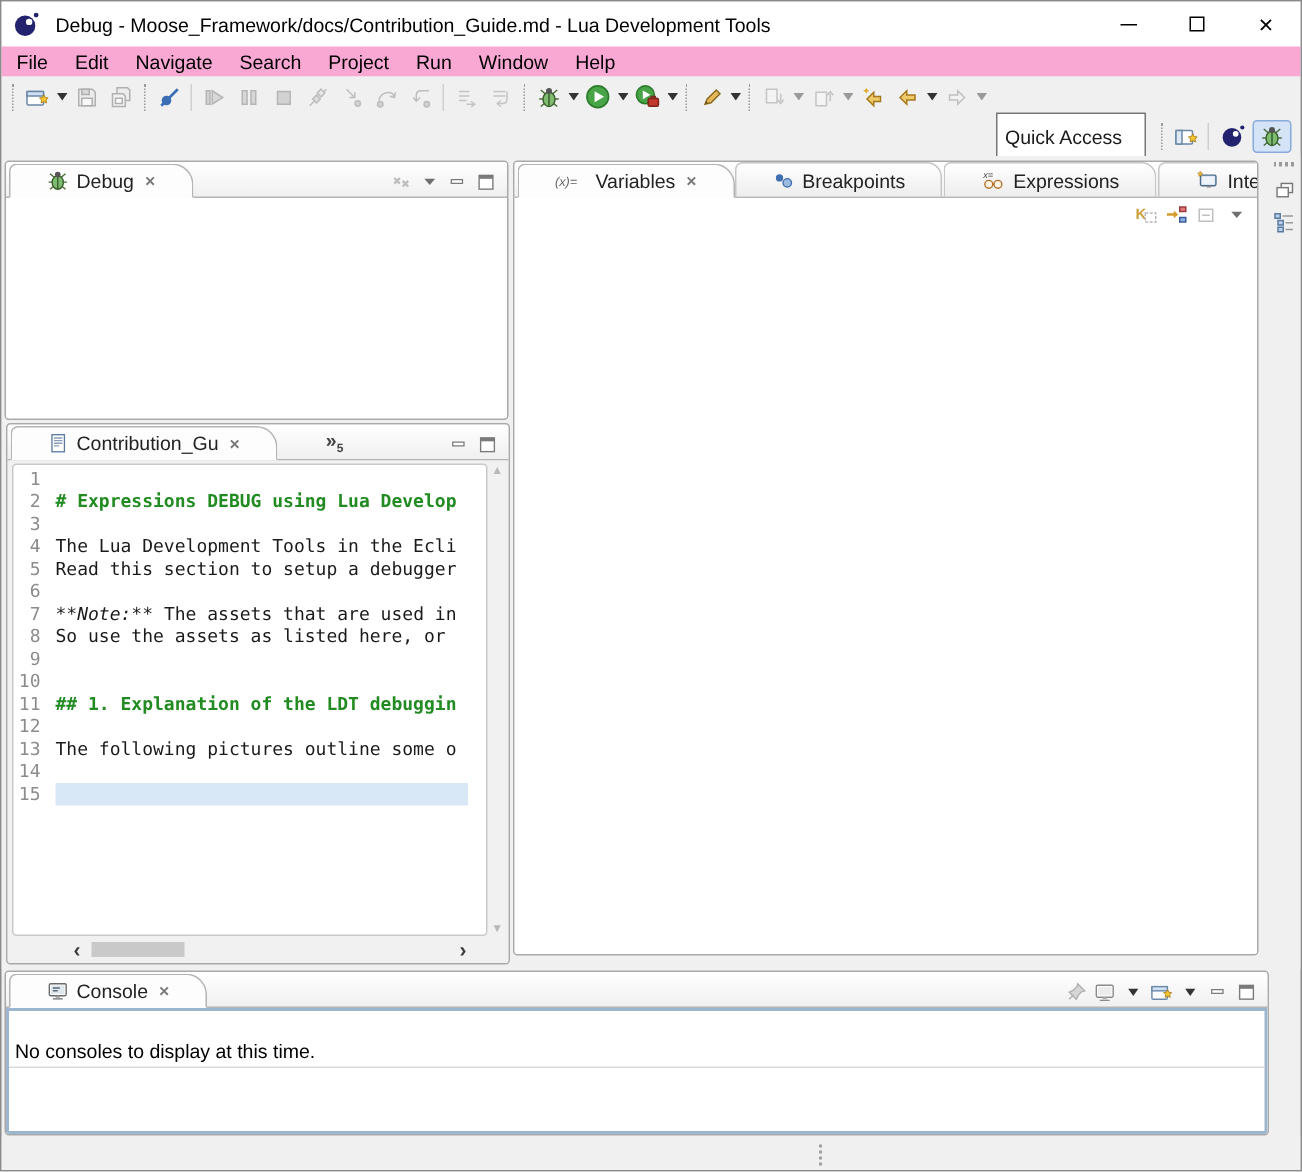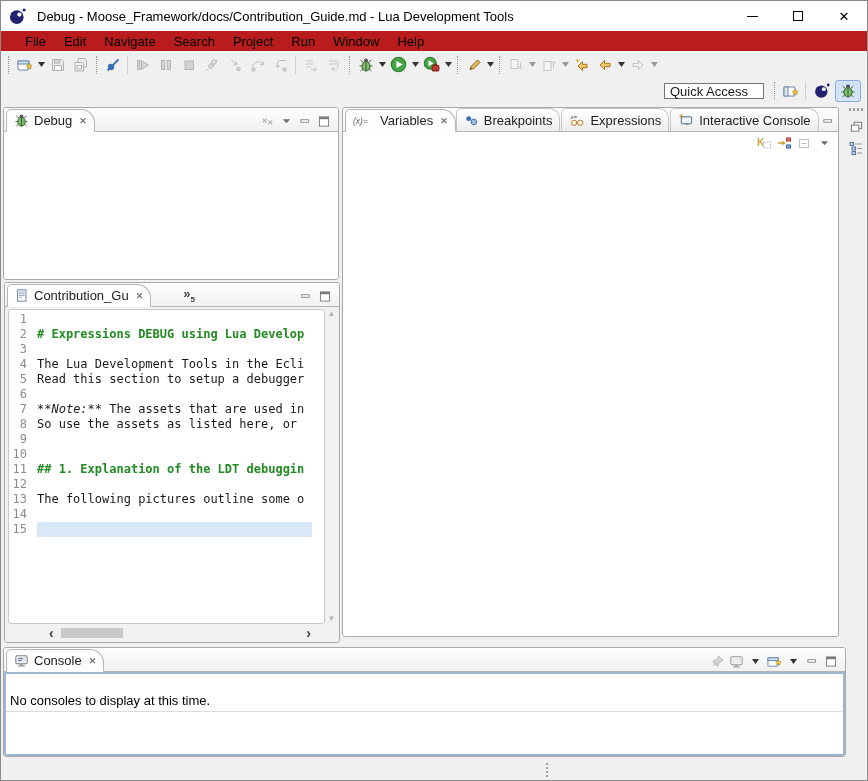--- a/index.html
+++ b/index.html
@@ -11,44 +11,44 @@
   
   .titlebar { position:absolute; top:0; left:0; right:0; height:30px; background:#fff;
     display:flex; align-items:center; padding-left:8px; }
   .titlebar .title { margin-left:11px; font-size:13px; }
   .wincontrols { margin-left:auto; display:flex; height:100%; }
   .wc { width:46px; display:flex; align-items:center; justify-content:center; }
   .wc-min-glyph { width:11px; height:0; border-top:1px solid #000; }
   .wc-max-glyph { width:10px; height:10px; border:1px solid #000; }
   .wc-close-glyph { font-size:13px; line-height:1; }
   
-  .menubar { position:absolute; top:30px; left:0; right:0; height:20px; background:#b91c1c;
-    display:flex; align-items:center; padding-left:15px; }
+  .menubar { position:absolute; top:30px; left:0; right:0; height:20px; background:#f9a8d4;
+    display:flex; align-items:center; padding-left:1px; }
   .menu-item { padding:0 9px; font-size:13px; }
   
   .toolbar1 { position:absolute; top:50px; left:0; right:0; height:27px; background:#f0f0f0;
     display:flex; align-items:center; padding-left:3px; }
   .toolbar2 { position:absolute; top:77px; left:0; right:0; height:26px; background:#f0f0f0;
     display:flex; align-items:center; justify-content:flex-end; padding-right:6px; }
   .ti { width:23px; height:22px; display:flex; align-items:center; justify-content:center; flex:none; }
   .dd { width:10px; height:22px; display:flex; align-items:center; justify-content:center; flex:none; }
   .rail { width:1px; height:18px; border-left:1px dotted #9a9a9a; margin:0 4px; flex:none; }
   .vsep { width:1px; height:18px; background:#cfcfcf; margin:0 3px; flex:none; }
-  .qa-box { width:100px; height:16px; border:1px solid #767676; background:#fff;
+  .qa-box { width:100px; height:32px; border:1px solid #767676; background:#fff;
     font-size:13px; color:#1a1a1a; display:flex; align-items:center; padding-left:5px; margin-right:6px; }
   .persp { width:26px; height:22px; display:flex; align-items:center; justify-content:center;
     border-radius:3px; border:1px solid transparent; }
   .persp.selected { background:var(--persp-bg,#d4e4f6); border-color:var(--persp-border,#86abdc); }
   
   .main { position:absolute; top:103px; left:0; right:0; height:542px; background:#f0f0f0; }
   .panel { position:absolute; background:#f1f1f1; border:1px solid #a9a9a9; border-radius:3px;
     display:flex; flex-direction:column; overflow:hidden; }
   .tabrow { height:24px; flex:none; display:flex; align-items:flex-end;
     background:linear-gradient(#ffffff,#f0f0f0); border-bottom:1px solid #b4b4b4; padding-left:2px; }
-  .tab { height:23px; display:flex; align-items:center; gap:5px; padding:0 7px; font-size:13px;
+  .tab { height:23px; display:flex; align-items:center; gap:5px; padding:0 24px; font-size:13px;
     color:#222; white-space:nowrap; }
   .tab.selected { background:#fdfdfd; border:1px solid #b4b4b4; border-bottom:1px solid #fdfdfd;
     margin-bottom:-1px; border-radius:5px 14px 0 0; z-index:2; }
   .tab.outlined { border:1px solid #c6c6c6; border-bottom:none; border-radius:5px 10px 0 0;
     background:linear-gradient(#fff,#ededed); margin-right:1px; }
   .tab .x { font-size:9px; font-weight:bold; color:#777; padding-left:2px; }
   .tabspacer { flex:1; }
   .tr-icons { display:flex; align-items:center; gap:3px; padding-right:6px; margin-bottom:3px; }
   .mini { width:16px; height:14px; display:flex; align-items:center; justify-content:center; }
   .content-white { flex:1; background:#fff; }

